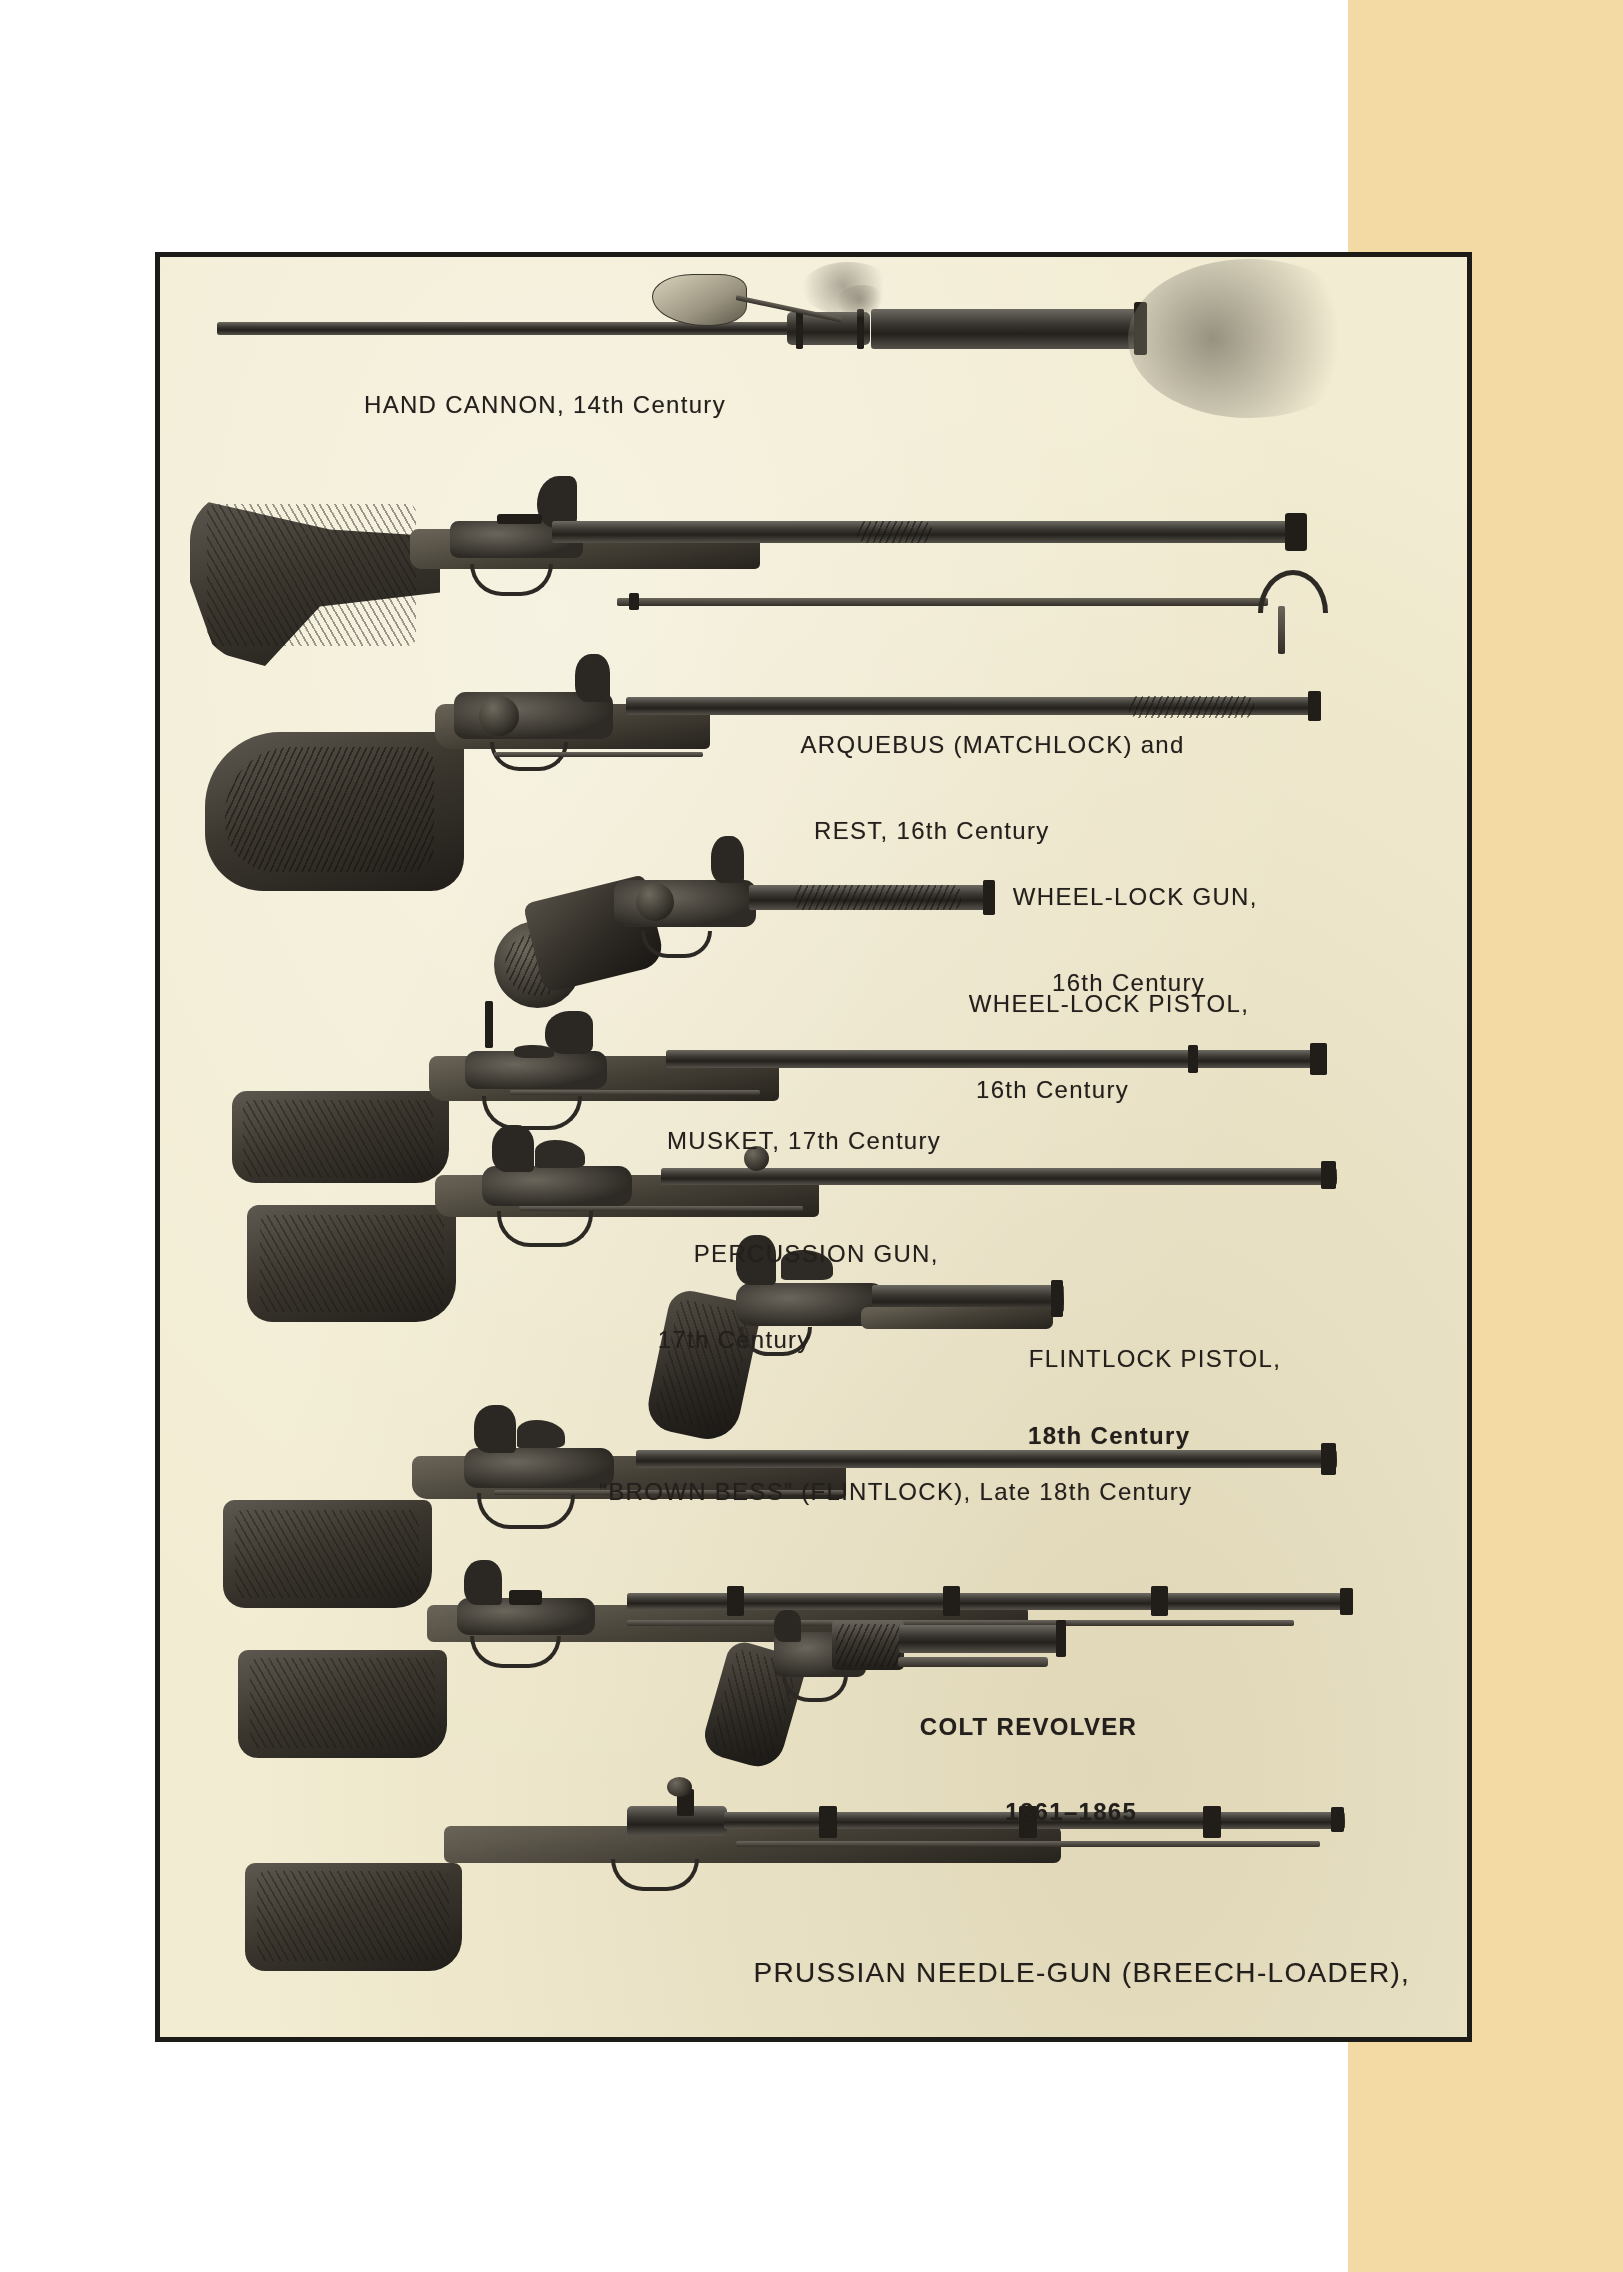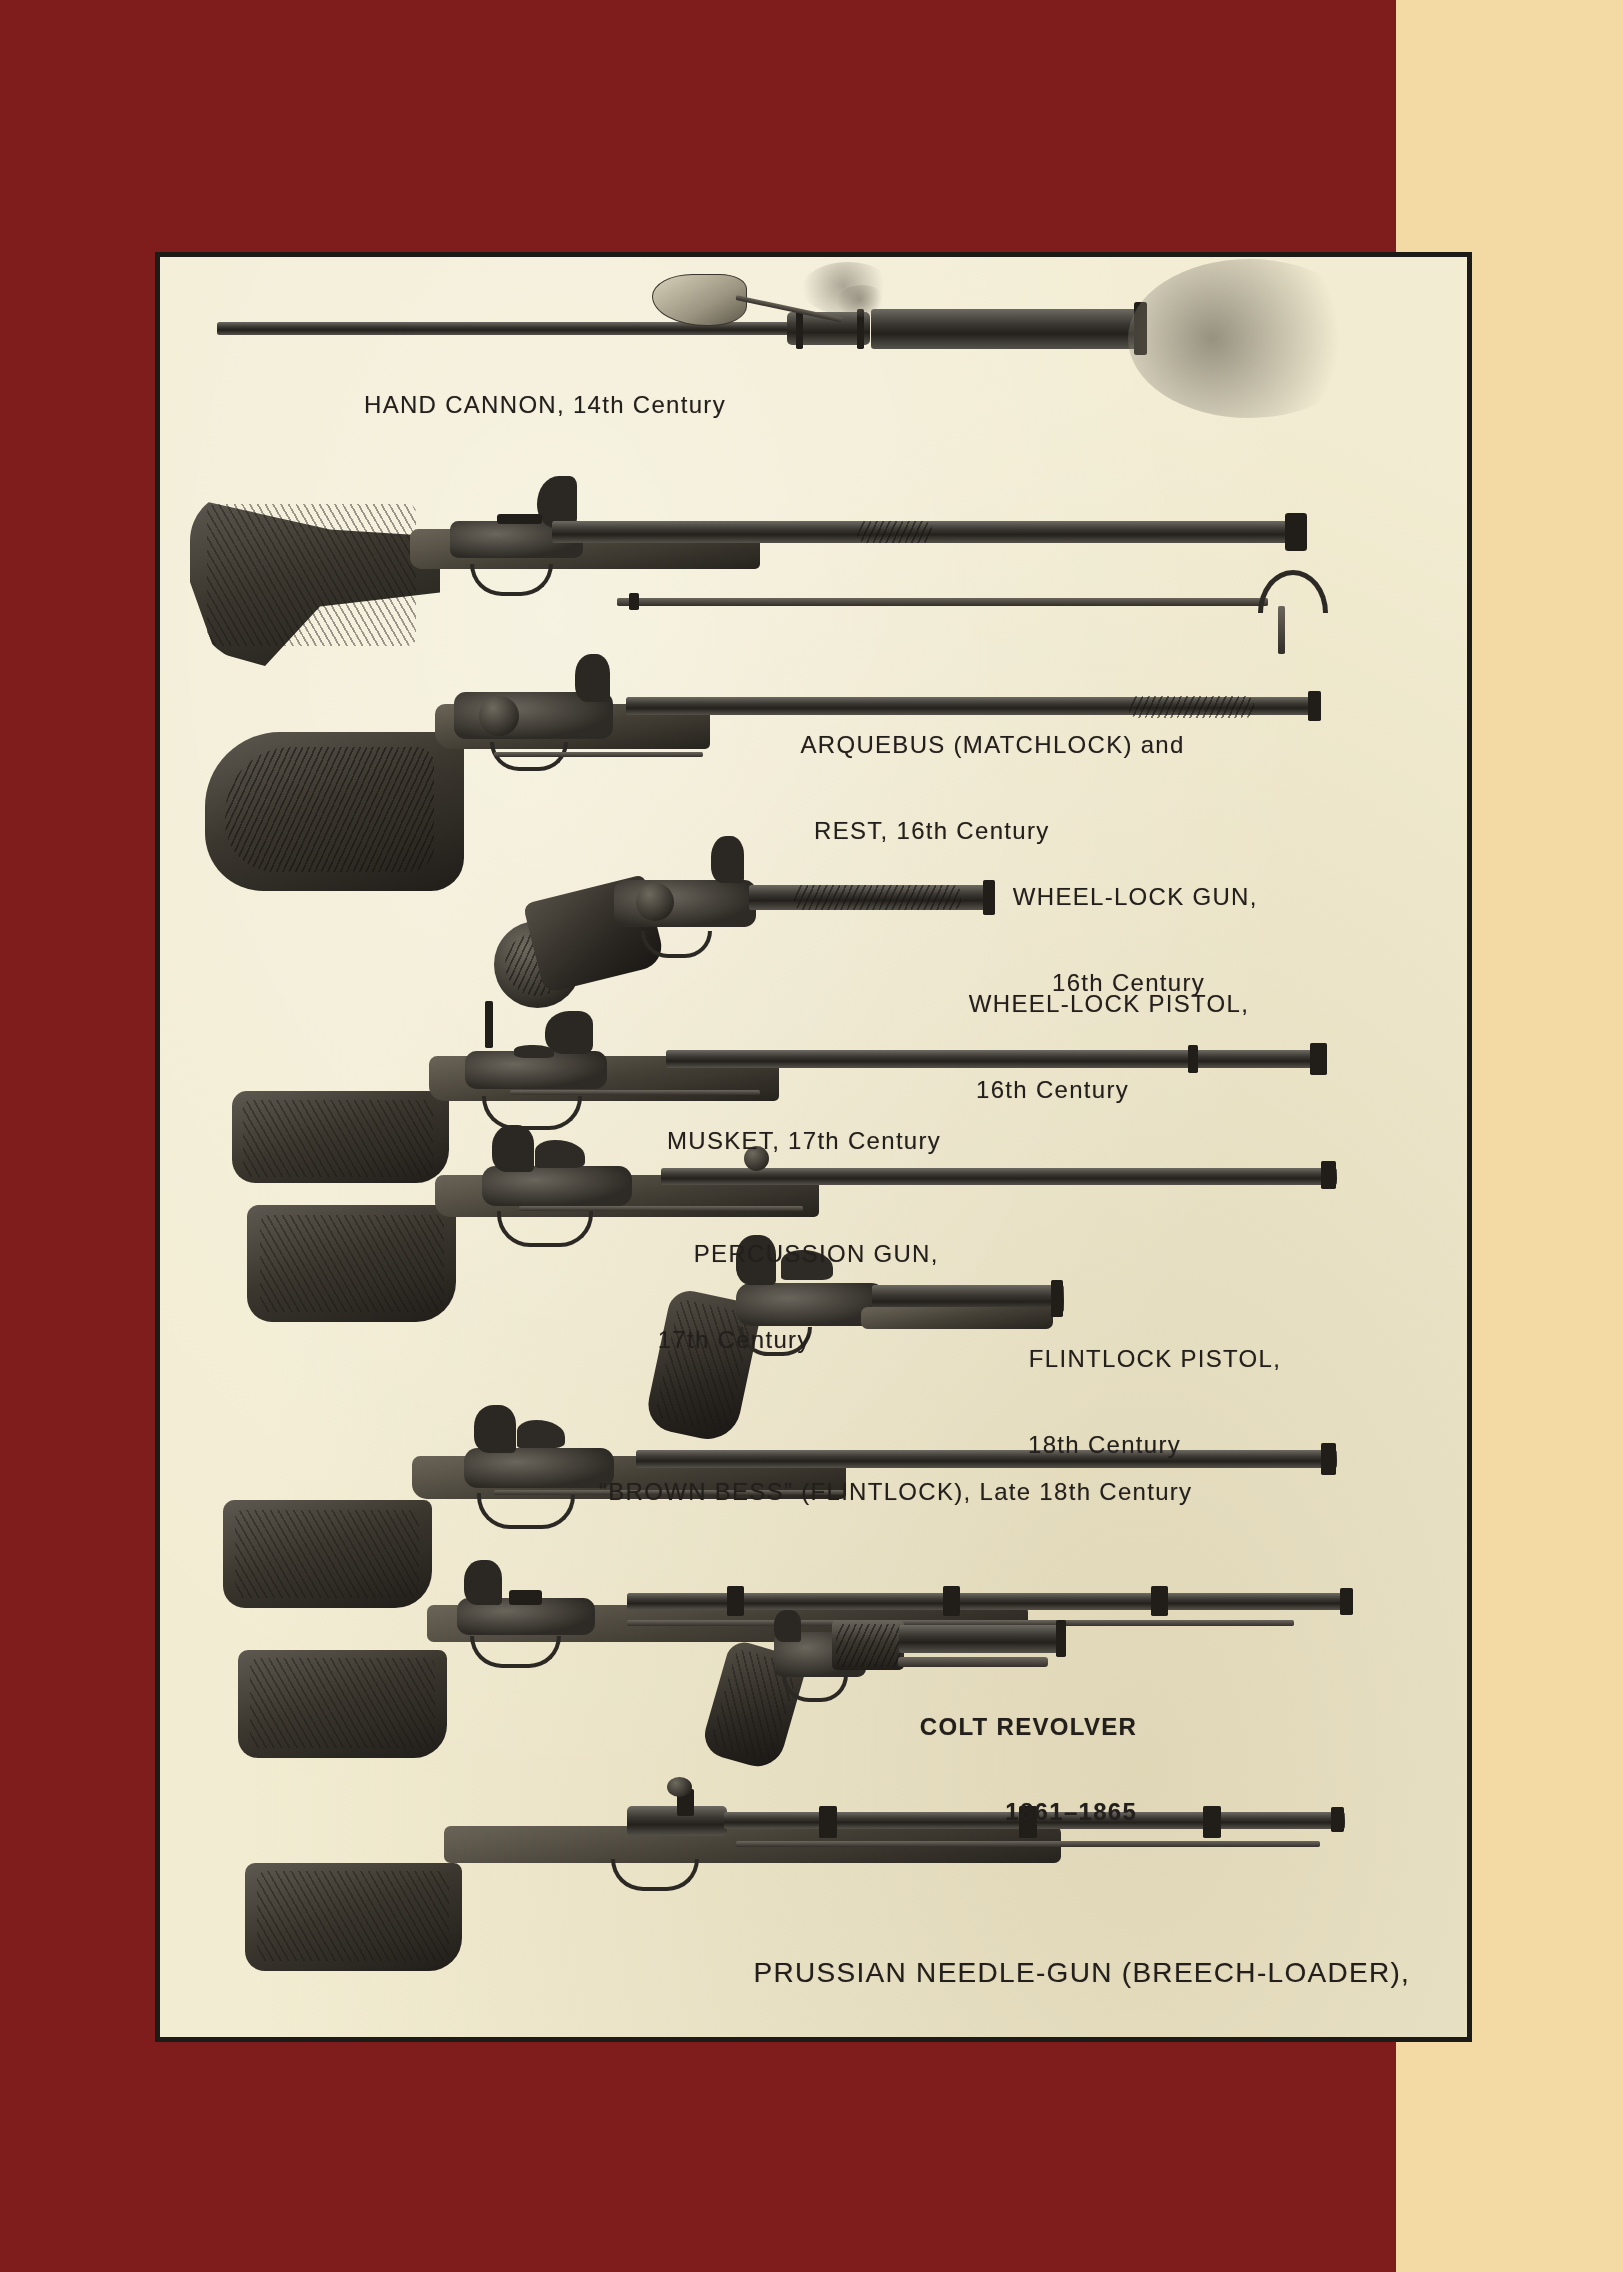--- a/index.html
+++ b/index.html
@@ -10,22 +10,21 @@
   body {
     width: 1624px;
     height: 2273px;
     font-family: "Liberation Sans", sans-serif;
     overflow: hidden;
   }
   #page {
     position: relative;
     width: 1348px;
     height: 2273px;
-    background: #7f1d1d;
-    padding-left: 48px;
+    background: #ffffff;
   }
   
   #plate {
     position: absolute;
     left: 155px;
     top: 252px;
     width: 1317px;
     height: 1790px;
     background: #f2ecd2;
     border: 5px solid #1d1b18;
@@ -289,21 +288,21 @@
       <div class="lockplate" style="left:576px;top:58px;width:150px;height:43px;border-radius:15px;"></div>
       <div class="hammer" style="left:576px;top:10px;width:40px;height:50px;"></div>
       <div class="pan" style="left:621px;top:25px;width:52px;height:30px;border-radius:40% 60% 20% 10%;"></div>
       <div class="trigger-guard" style="left:579px;top:102px;width:65px;height:25px;"></div>
       <div class="barrel" style="left:712px;top:60px;width:192px;height:27px;"></div>
       <div class="wood" style="left:701px;top:82px;width:192px;height:22px;"></div>
       <div class="band" style="left:891px;top:55px;width:11.7px;height:37px;"></div>
     </div>
     <div class="caption" style="left:821px;top:1056px;font-size:24px;">
       <span>FLINTLOCK PISTOL,</span>
-      <span class="l2" style="margin-left:47px;margin-top:25px;">18th Century</span>
+      <span class="l2" style="margin-left:47px;margin-top:16px;font-weight:bold;">18th Century</span>
     </div>
 
     <div class="fig" style="left:0;top:1126px;width:1317px;height:242px;">
       <div class="stock" style="left:63px;top:117px;width:209px;height:108px;border-radius:11.7px 8.3px 37px 22px;"></div>
       <div class="hatch" style="left:75px;top:127px;width:184px;height:88px;"></div>
       <div class="wood" style="left:252px;top:73px;width:434px;height:43px;border-radius:8.3px 5px 5px 15px;"></div>
       <div class="lockplate" style="left:304px;top:65px;width:150px;height:40px;border-radius:13.3px;"></div>
       <div class="hammer" style="left:314px;top:22px;width:42px;height:48px;"></div>
       <div class="pan" style="left:357px;top:37px;width:48px;height:28px;border-radius:40% 60% 20% 10%;"></div>
       <div class="trigger-guard" style="left:317px;top:110px;width:90px;height:32px;"></div>

